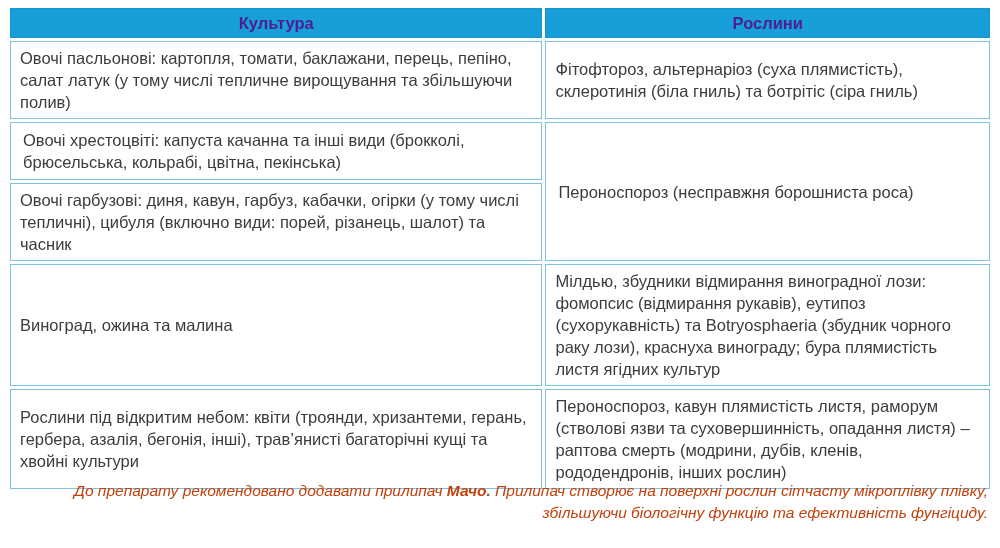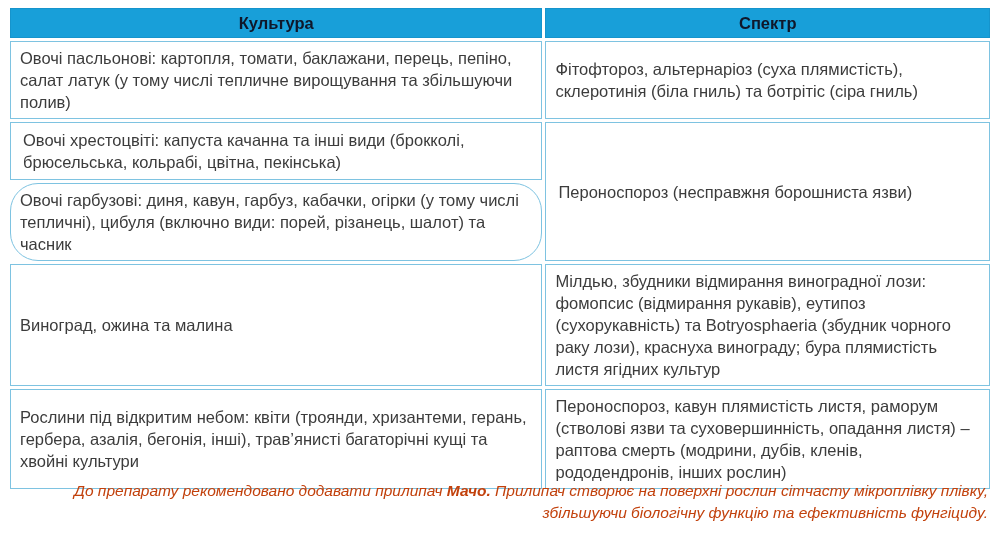--- a/index.html
+++ b/index.html
@@ -19,41 +19,41 @@
     position: absolute;
     left: 7px;
     top: 5px;
     width: 986px;
     border-collapse: separate;
     border-spacing: 3px;
   }
   table.spec-table th {
     background: #189fd9;
     border: 1px solid #1694cc;
-    color: #0f172a;
+    color: #4c1d95;
     font-size: 16.5px;
     font-weight: bold;
     text-align: center;
     height: 24px;
     padding: 2px 12px;
   }
   table.spec-table td {
     border: 1px solid #7ec3e1;
     background: #ffffff;
     color: #3c3c3c;
     font-size: 16.5px;
     line-height: 22px;
     vertical-align: middle;
     padding: 5px 8px 5px 9px;
   }
   .col-culture { width: 54.5%; }
   .col-spectrum { width: 45.5%; }
   tr.r1 td { height: 66px; }
   tr.r2 td { height: 46px; padding-left: 12px; }
-  tr.r3 td { height: 60px; border-radius: 28px; }
+  tr.r3 td { height: 60px; }
   tr.r4 td { height: 108px; margin-top: 16px; }
   tr.r5 td { height: 88px; }
   .footnote {
     position: absolute;
     left: 10px;
     top: 464px;
     width: 978px;
     font-style: italic;
     font-size: 15.5px;
     line-height: 22px;
@@ -68,31 +68,31 @@
 <div class="page">
 
   <table class="spec-table">
     <colgroup>
       <col class="col-culture">
       <col class="col-spectrum">
     </colgroup>
     <thead>
       <tr>
         <th>Культура</th>
-        <th>Спектр</th>
+        <th>Рослини</th>
       </tr>
     </thead>
     <tbody>
       <tr class="r1">
         <td>Овочі пасльонові: картопля, томати, баклажани, перець, пепіно, салат латук (у тому числі тепличне вирощування та збільшуючи полив)</td>
         <td>Фітофтороз, альтернаріоз (суха плямистість), склеротинія (біла гниль) та ботрітіс (сіра гниль)</td>
       </tr>
       <tr class="r2">
         <td>Овочі хрестоцвіті: капуста качанна та інші види (брокколі, брюсельська, кольрабі, цвітна, пекінська)</td>
-        <td rowspan="2">Пероноспороз (несправжня борошниста язви)</td>
+        <td rowspan="2">Пероноспороз (несправжня борошниста роса)</td>
       </tr>
       <tr class="r3">
         <td>Овочі гарбузові: диня, кавун, гарбуз, кабачки, огірки (у тому числі тепличні), цибуля (включно види: порей, різанець, шалот) та часник</td>
       </tr>
       <tr class="r4">
         <td>Виноград, ожина та малина</td>
         <td>Мілдью, збудники відмирання виноградної лози: фомопсис (відмирання рукавів), еутипоз (сухорукавність) та Botryosphaeria (збудник чорного раку лози), краснуха винограду; бура плямистість листя ягідних культур</td>
       </tr>
       <tr class="r5">
         <td>Рослини під відкритим небом: квіти (троянди, хризантеми, герань, гербера, азалія, бегонія, інші), трав’янисті багаторічні кущі та хвойні культури</td>

